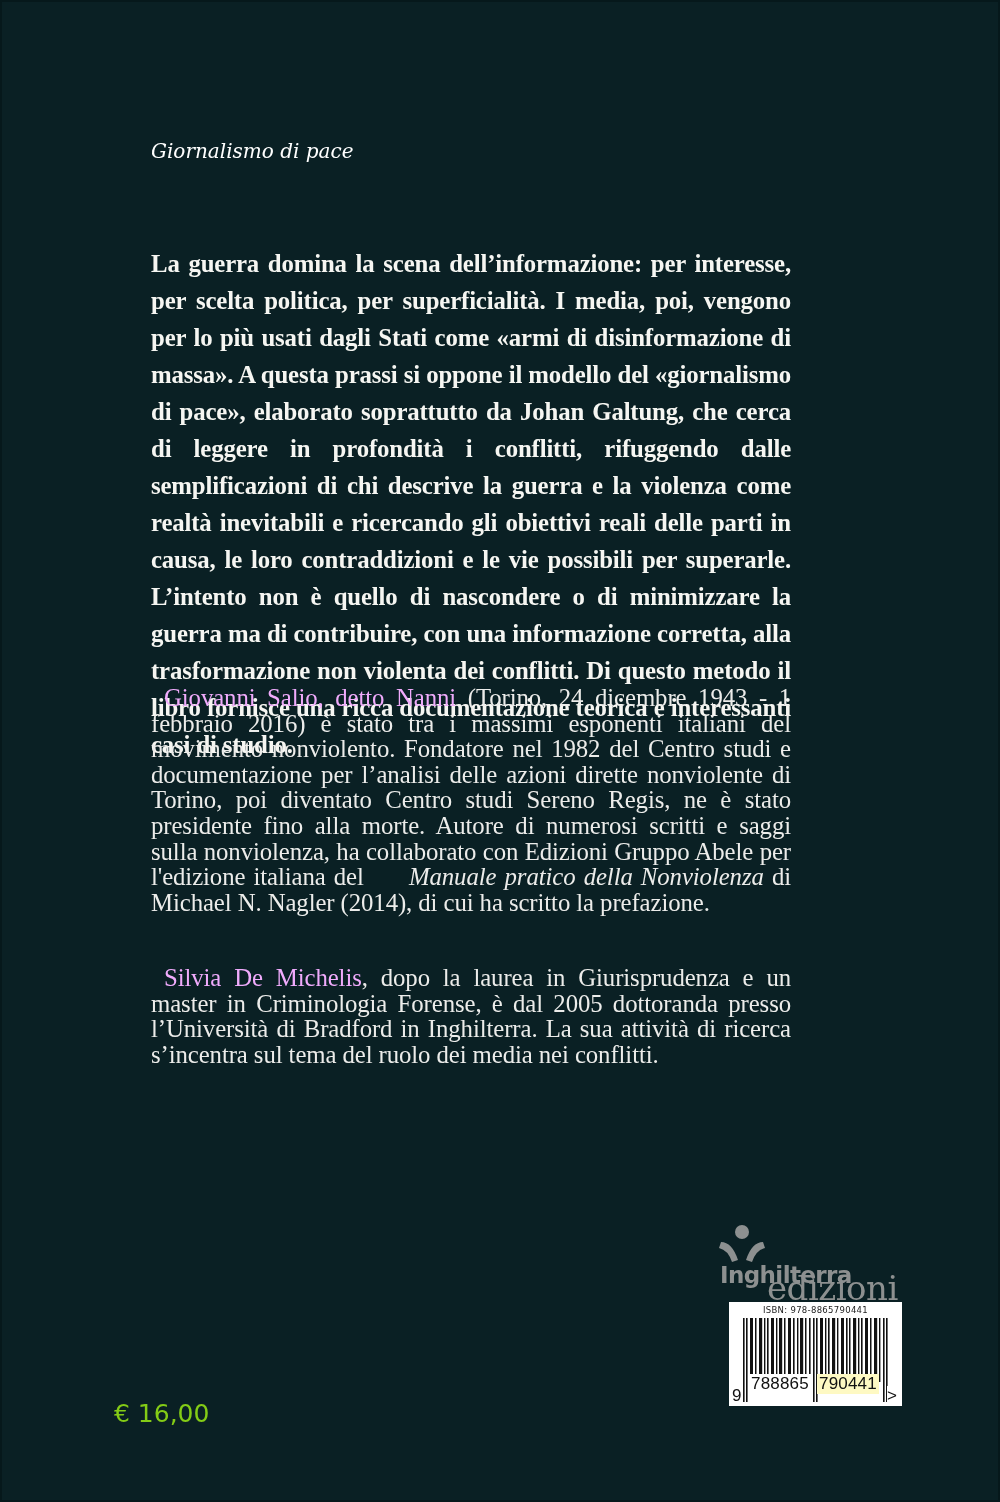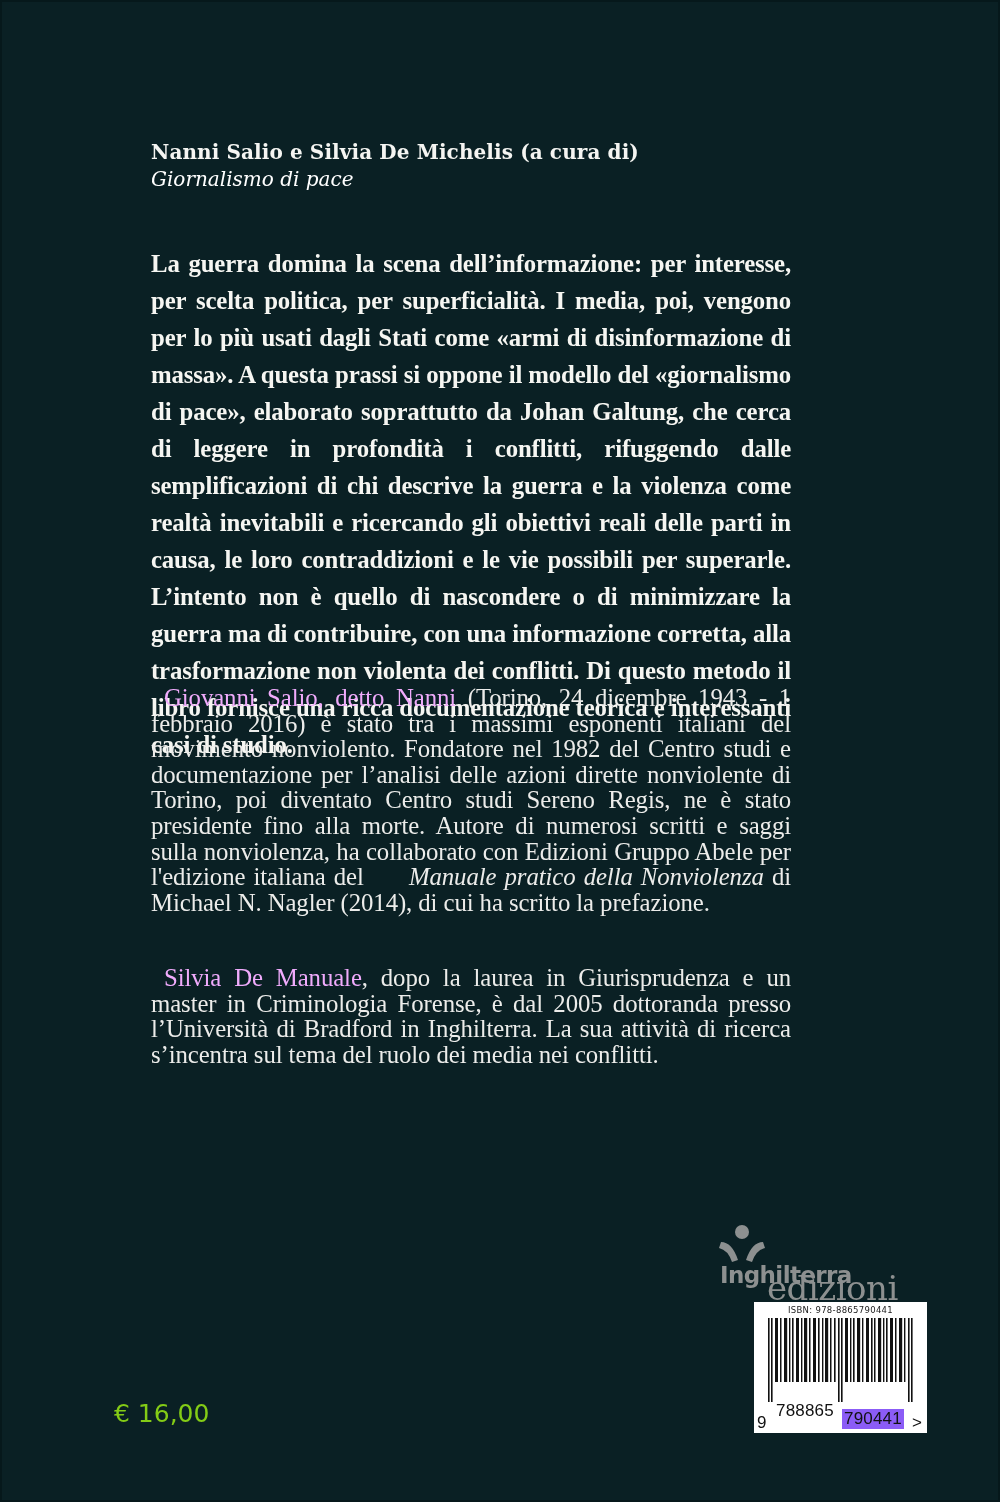--- a/index.html
+++ b/index.html
@@ -77,69 +77,67 @@
     position: absolute; left: 2px; top: 38px;
     font-family: "DejaVu Sans", sans-serif;
     font-weight: bold;
     font-size: 23px;
     line-height: 26px;
     color: #8d9090;
     letter-spacing: -0.6px;
   }
 
   .barcode-box {
-    position: absolute; left: 729px; top: 1302px; width: 173px; height: 131px;
+    position: absolute; left: 729px; top: 1302px; width: 173px; height: 104px;
     background: #ffffff;
     box-sizing: border-box;
-    margin-left: 25px;
   }
   .isbn-label {
     position: absolute; left: 0; right: 0; top: 3px;
     text-align: center;
     font-family: "DejaVu Sans", sans-serif;
     font-size: 8.5px;
     color: #222;
     letter-spacing: 0.3px;
   }
   .bars { position: absolute; left: 10px; top: 16px; width: 152px; height: 84px; }
   .barcode-digits {
     position: absolute; left: 0; right: 0; bottom: 0px; height: 20px;
     font-family: "Liberation Sans", sans-serif;
     font-size: 17px;
     line-height: 20px;
     color: #111;
   }
   .bd-first { position: absolute; left: 2px; bottom: 0; background: #fff; padding: 0 1px; }
   .bd-left { position: absolute; left: 20px; bottom: 12px; background: #fff; padding: 0 2px; letter-spacing: 0.2px; }
-  .bd-right { position: absolute; left: 88px; bottom: 4px; background: #8b5cf6; padding: 0 2px; letter-spacing: 0.2px; }
+  .bd-right { position: absolute; left: 88px; bottom: 12px; background: #fef9c3; padding: 0 2px; letter-spacing: 0.2px; }
   .bd-arrow { position: absolute; left: 158px; bottom: 0; background: #fff; }
 
   .price {
     position: absolute; left: 114px; top: 1398px;
     font-family: "DejaVu Sans", sans-serif;
     font-size: 25px;
     line-height: 32px;
     color: #84cc16;
   }
 </style>
 </head>
 <body>
 
 <div class="frame"></div>
 
 <div class="header">
-  <div class="authors">Nanni Salio e Silvia De Michelis (a cura di)</div>
   <div class="book-title">Giornalismo di pace</div>
 </div>
 
 <div class="blurb">La guerra domina la scena dell’informazione: per interesse, per scelta politica, per superficialità. I media, poi, vengono per lo più usati dagli Stati come «armi di disinformazione di massa». A questa prassi si oppone il modello del «giornalismo di pace», elaborato soprattutto da Johan Galtung, che cerca di leggere in profondità i conflitti, rifuggendo dalle semplificazioni di chi descrive la guerra e la violenza come realtà inevitabili e ricercando gli obiettivi reali delle parti in causa, le loro contraddizioni e le vie possibili per superarle. L’intento non è quello di nascondere o di minimizzare la guerra ma di contribuire, con una informazione corretta, alla trasformazione non violenta dei conflitti. Di questo metodo il libro fornisce una ricca documentazione teorica e interessanti casi di studio.</div>
 
 <div class="bio bio-salio"><b>Giovanni Salio, detto Nanni</b><span> (Torino, 24 dicembre 1943 - 1 febbraio 2016) è stato tra i massimi esponenti italiani del movimento nonviolento. Fondatore  nel 1982 del Centro studi e documentazione per l’analisi delle azioni dirette nonviolente di Torino, poi diventato Centro studi Sereno Regis, ne è stato presidente fino alla morte. Autore di numerosi scritti e saggi sulla nonviolenza, ha collaborato con Edizioni Gruppo Abele per l'edizione italiana del </span><i>Manuale pratico della Nonviolenza</i><span> di Michael N. Nagler (2014), di cui ha scritto la prefazione.</span></div>
 
-<div class="bio bio-demichelis"><b>Silvia De Manuale</b><span>, dopo la laurea in Giurisprudenza e un master in Criminologia Forense, è dal 2005 dottoranda presso l’Università di Bradford in Inghilterra. La sua attività di ricerca s’incentra sul tema del ruolo dei media nei conflitti.</span></div>
+<div class="bio bio-demichelis"><b>Silvia De Michelis</b><span>, dopo la laurea in Giurisprudenza e un master in Criminologia Forense, è dal 2005 dottoranda presso l’Università di Bradford in Inghilterra. La sua attività di ricerca s’incentra sul tema del ruolo dei media nei conflitti.</span></div>
 
 <div class="logo">
   <svg class="logo-icon" viewBox="0 0 48 40">
     <circle cx="24" cy="8" r="7" fill="#8d9090"></circle>
     <path d="M3 18 Q14 18 20 36 L14 38 Q10 26 1 24 Z" fill="#8d9090"></path>
     <path d="M45 18 Q34 18 28 36 L34 38 Q38 26 47 24 Z" fill="#8d9090"></path>
   </svg>
   <div class="logo-edizioni">edizioni</div>
   <div class="logo-gruppo">Inghilterra</div>
 </div>

